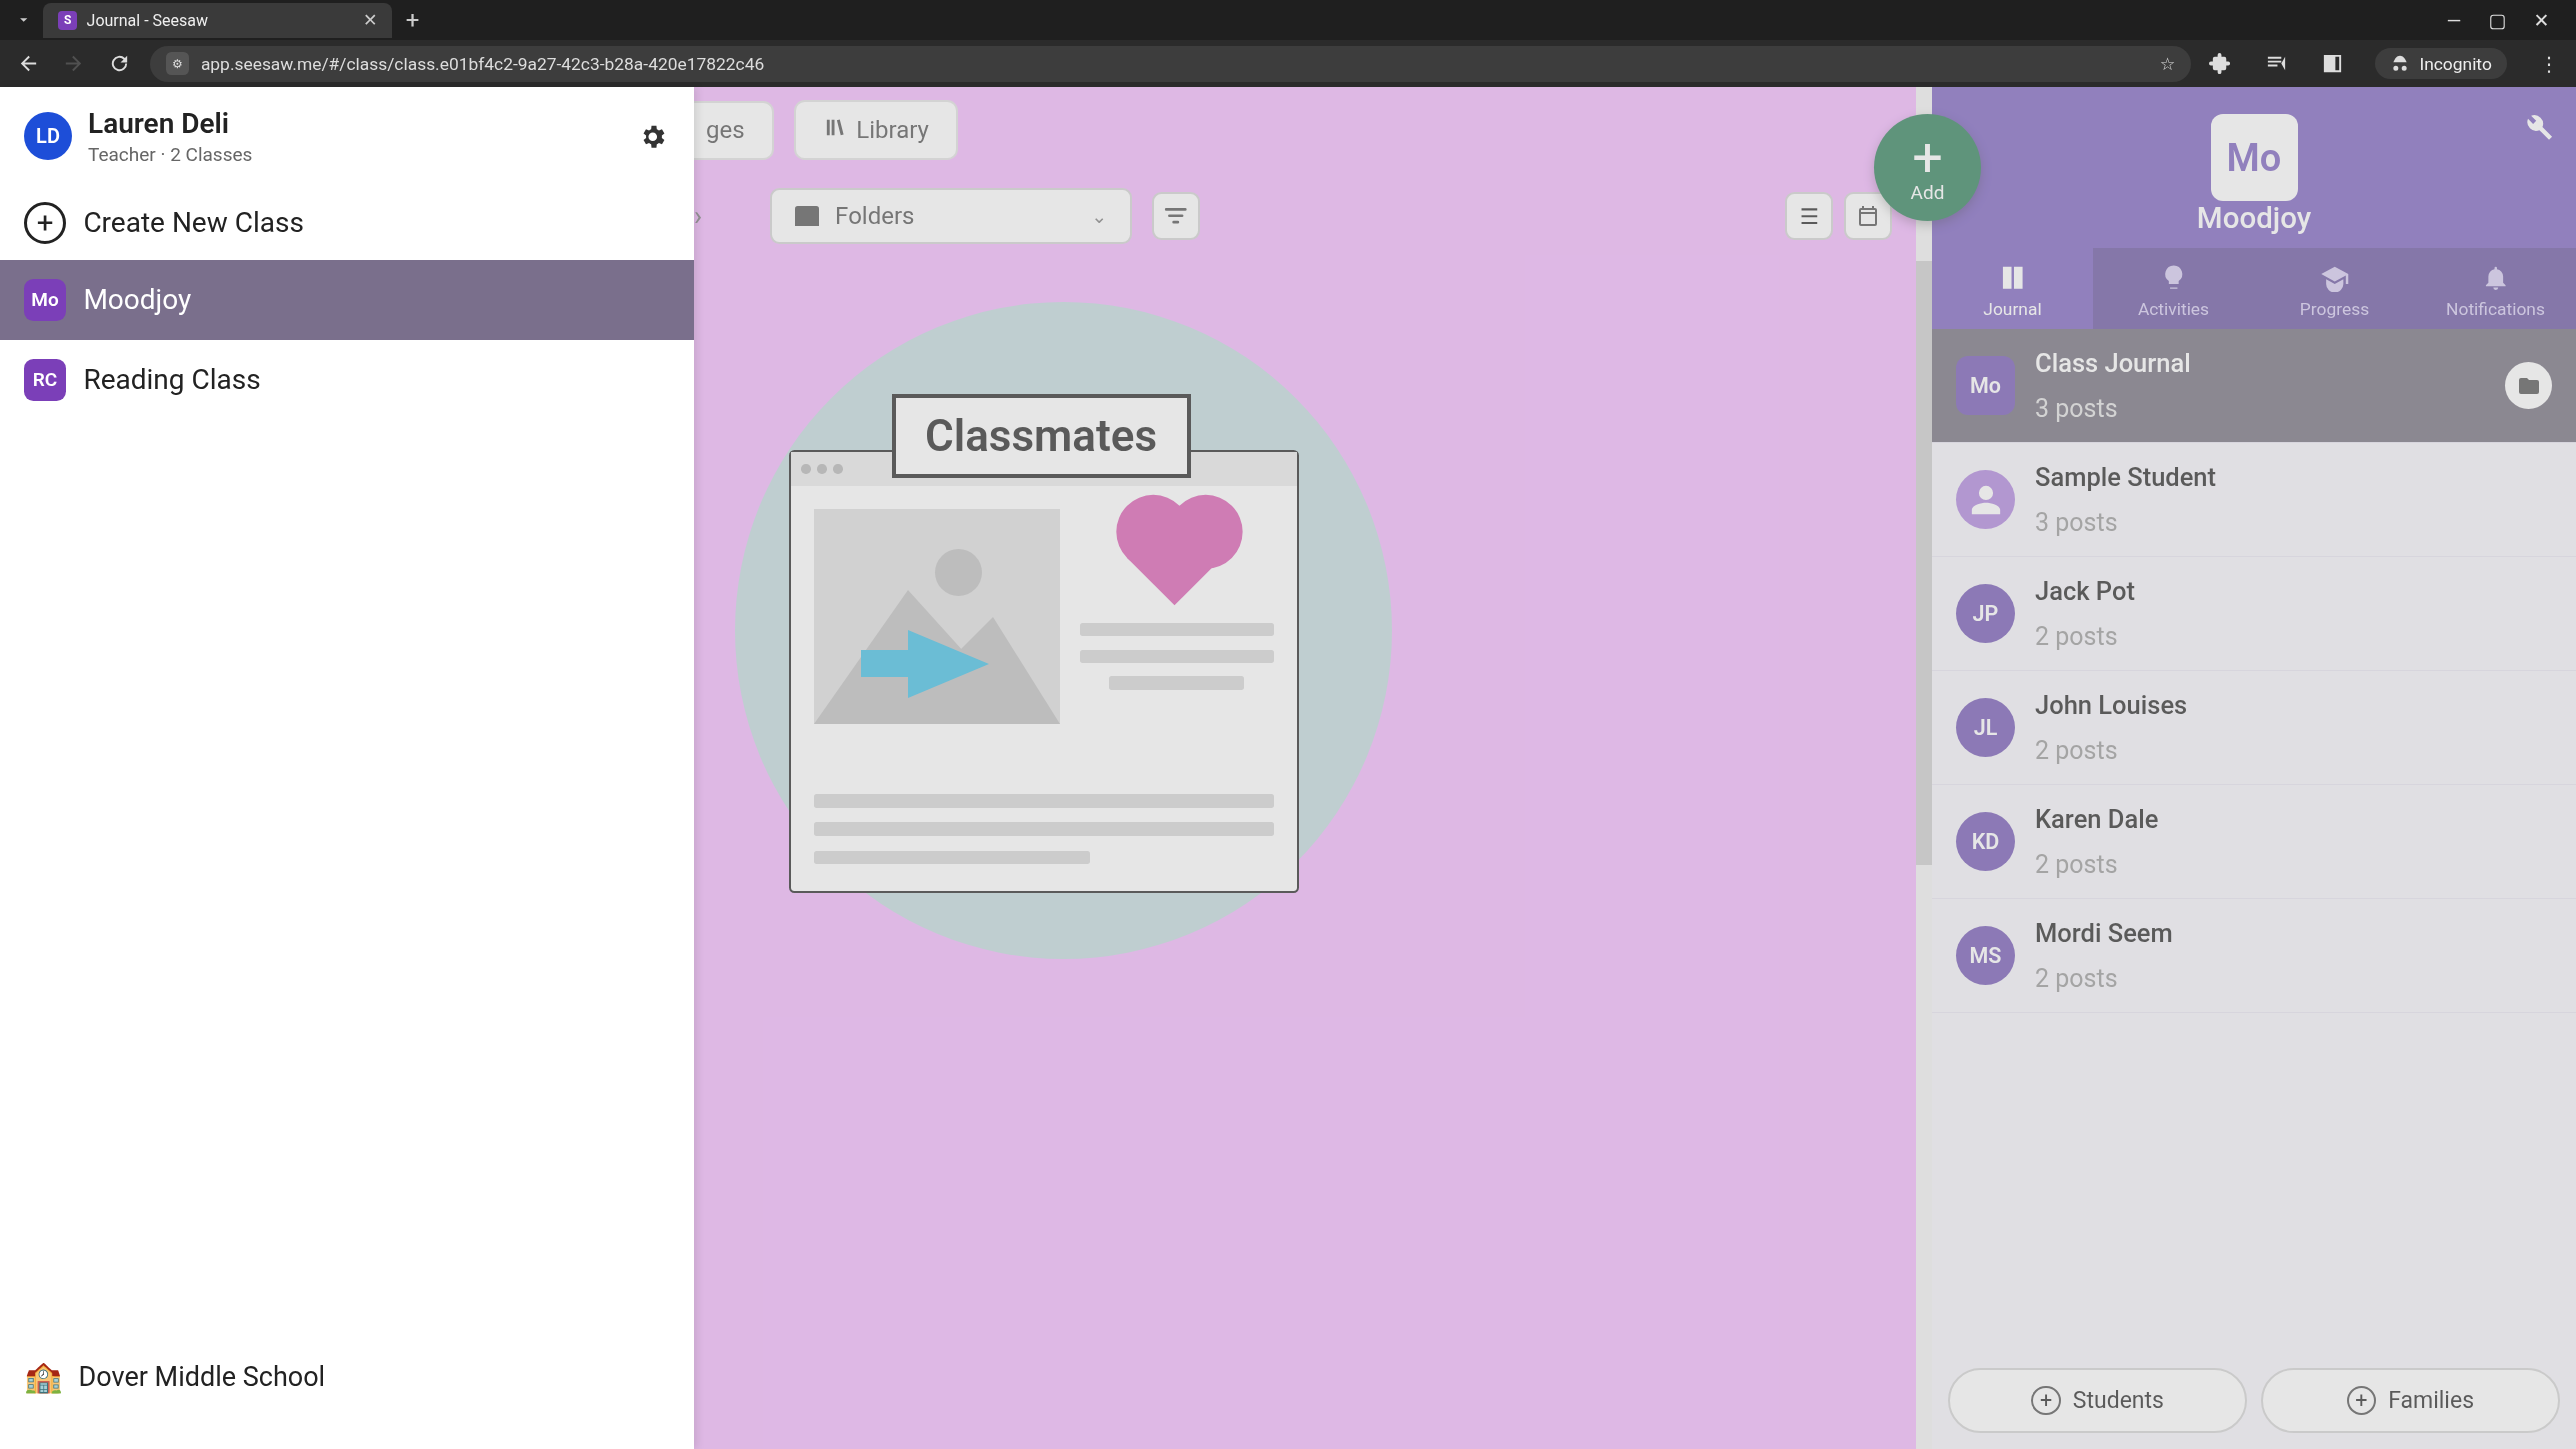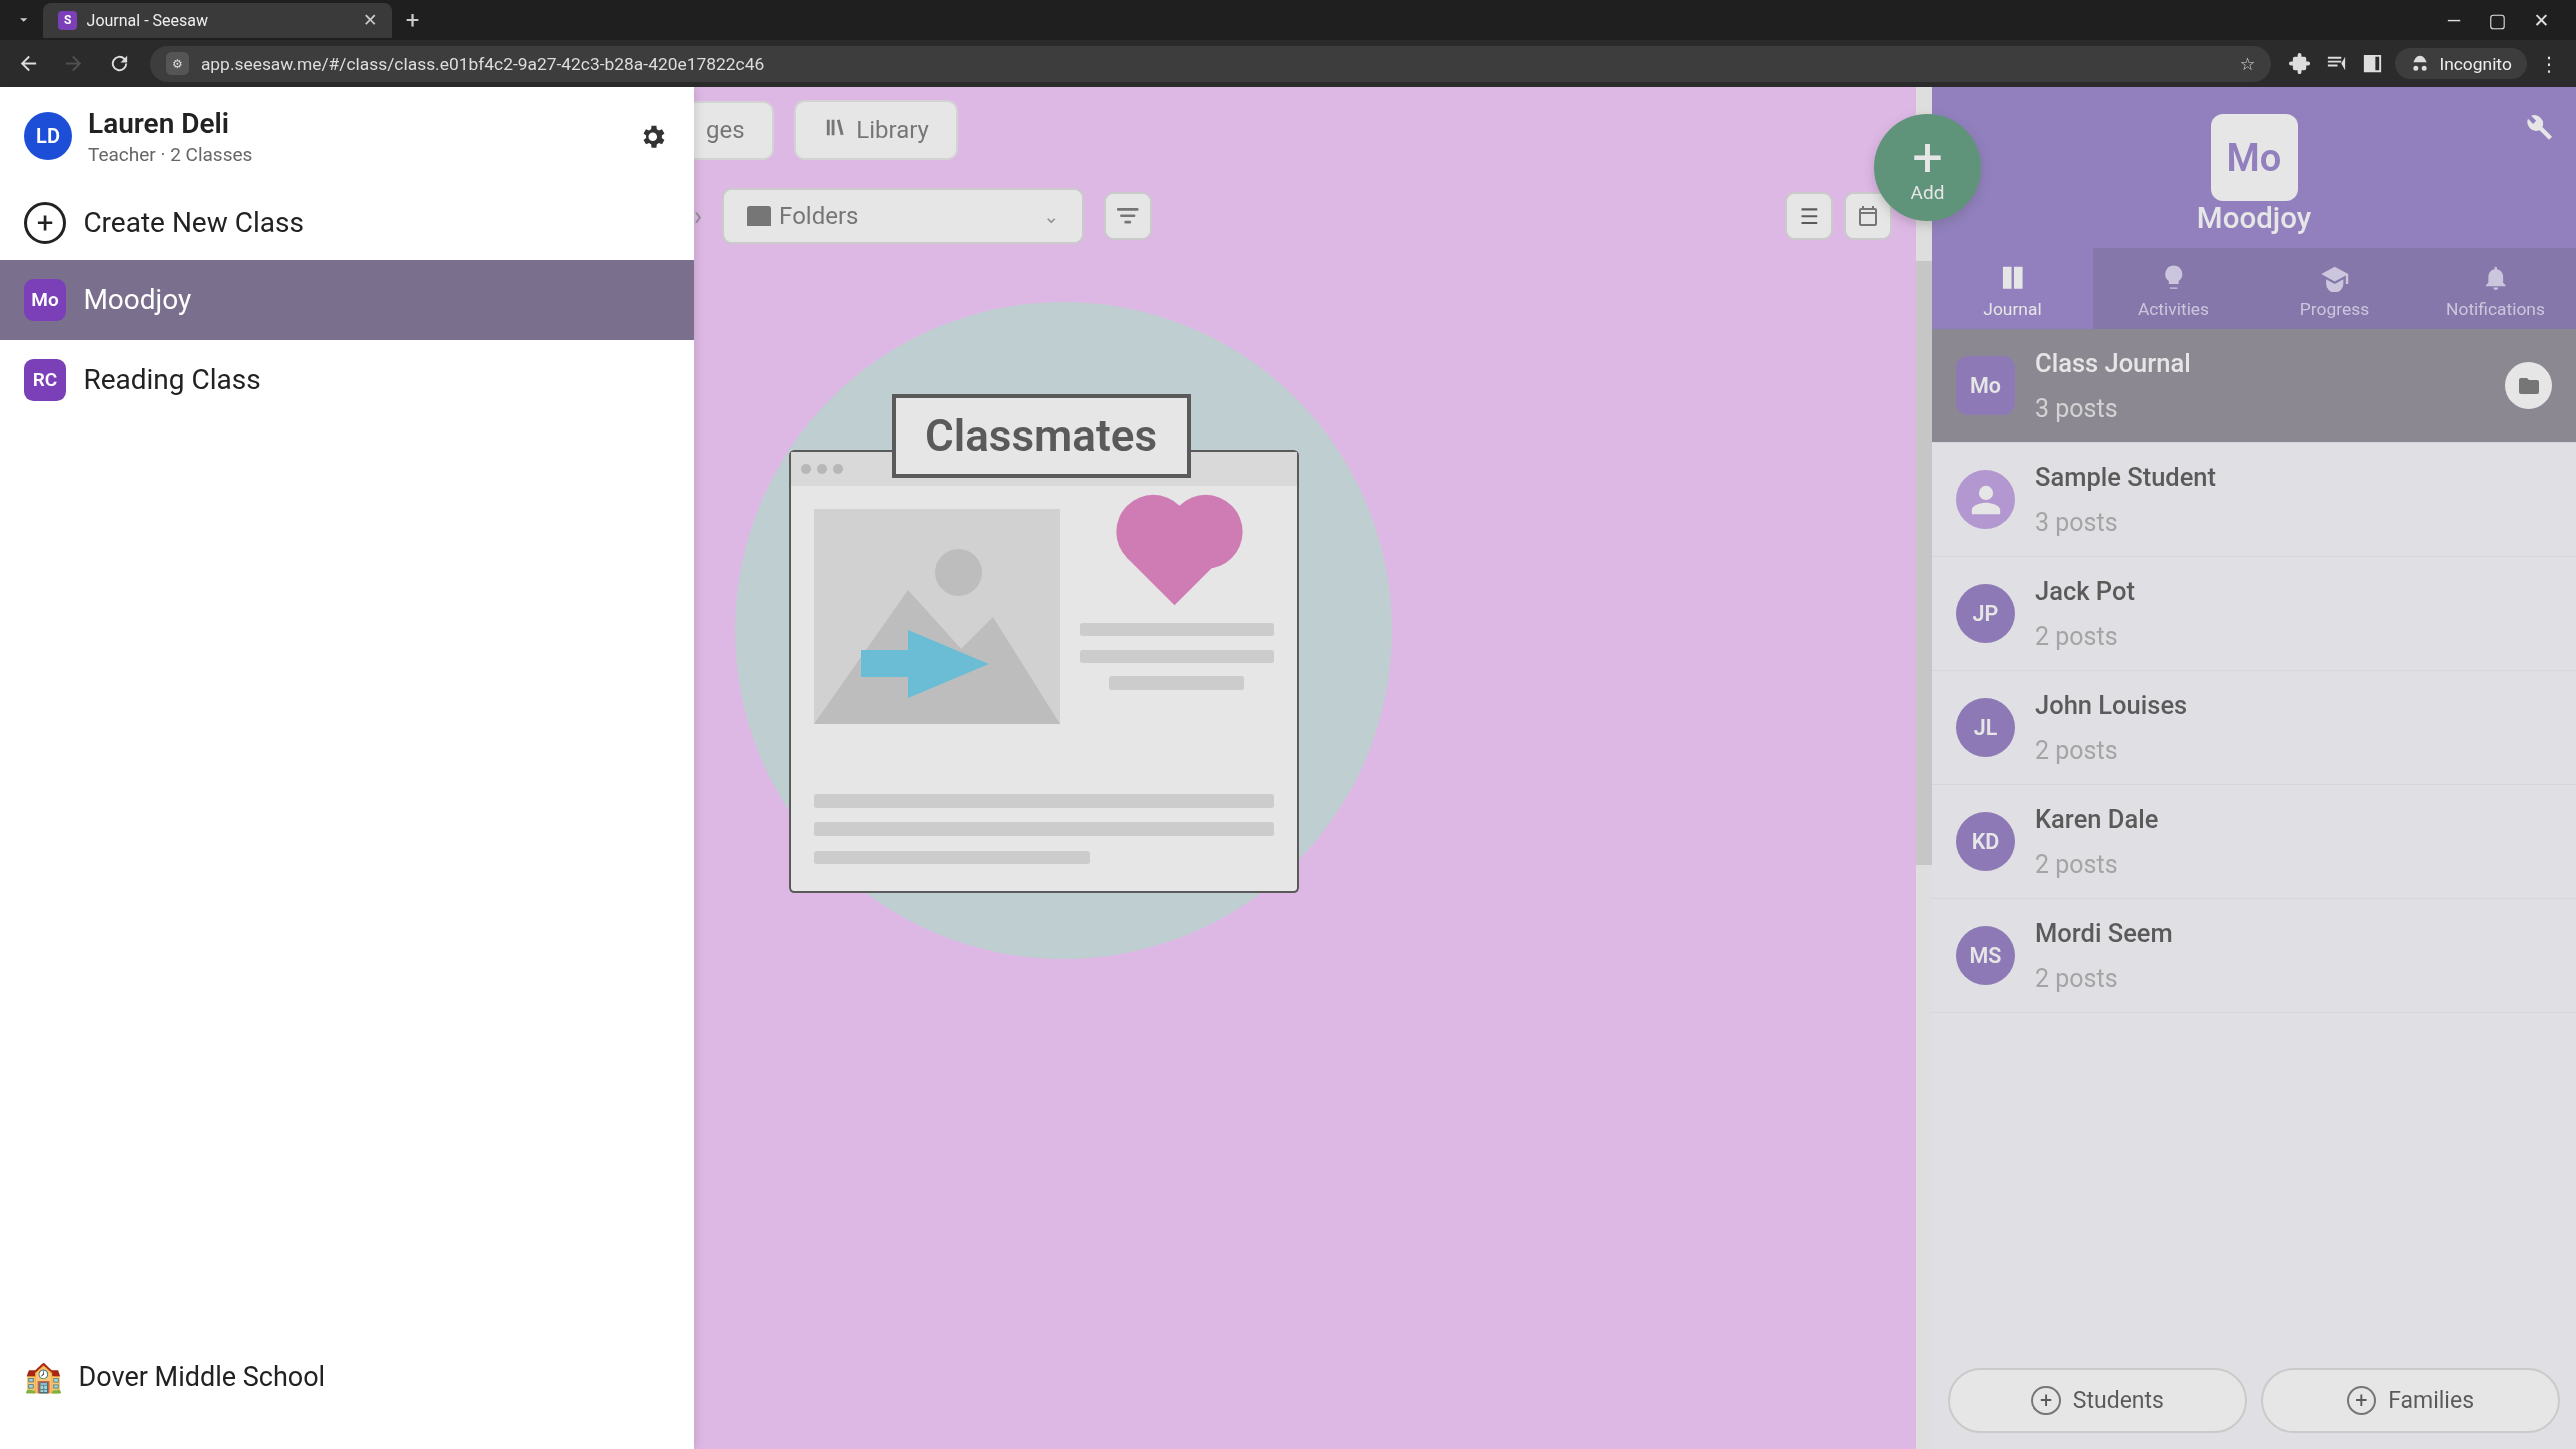--- a/index.html
+++ b/index.html
@@ -14,21 +14,21 @@
 .tab .tab-close { margin-left:auto; color:#ccc; font-size:17.4px; cursor:pointer; }
 .new-tab { color:#ccc; font-size:24px; padding:0 10.7px; cursor:pointer; }
 .window-controls { margin-left:auto; display:flex; gap:27px; padding-right:20px; }
 .window-controls span { color:#ddd; font-size:19px; cursor:pointer; }
 
 .addr-bar { height:47px; display:flex; align-items:center; gap:16px; padding: 0 13.4px; background:#2b2b2b; }
 .nav-btn { width:29.5px; height:29.5px; display:flex; align-items:center; justify-content:center; color:#bbb; cursor:pointer; }
 .nav-btn.disabled { opacity:.4; }
 .url-box { flex:1; background:#3d3d3d; border-radius:27px; height:36px; display:flex; align-items:center; padding:0 16px; gap:12px; color:#ddd; font-size:17.4px; }
 .site-icon { width:23px; height:23px; display:flex; align-items:center; justify-content:center; background:#555; border-radius:5.4px; font-size:12px; }
-.addr-icons { display:flex; gap:9px; align-items:center; color:#ddd; }
+.addr-icons { display:flex; gap:29px; align-items:center; color:#ddd; }
 .addr-icons .icon { width:27px; height:27px; display:flex; align-items:center; justify-content:center; cursor:pointer; font-size:20px; }
 .incognito-pill { display:flex; align-items:center; gap:9.4px; background:#3d3d3d; padding:5.4px 14.8px; border-radius:27px; color:#eee; font-size:17.4px; }
 
 
 .app { position:relative; width:100%; height: calc(1449px - 87px); background:#f5f5f5; display:flex; }
 
 
 .left-drawer { width:694px; height:100%; background:#fff; display:flex; flex-direction:column; box-shadow: 2.7px 0 8px rgba(0,0,0,.1); z-index: 20; }
 .drawer-head { display:flex; align-items:center; padding: 20px 24px; gap:16px; }
 .avatar-circle { width:48px; height:48px; border-radius:50%; background:#1d4ed8; color:#fff; display:flex; align-items:center; justify-content:center; font-size:20px; font-weight:600; }
@@ -58,21 +58,21 @@
 .mid-wrap { position:absolute; left:694px; right:0; top:0; bottom:0; display:flex; }
 .dim-overlay { position:absolute; inset:0; background:rgba(200,200,200,.45); z-index:5; pointer-events:none; }
 .center-col { flex:1; background:#f0abfc; position:relative; }
 .top-tabs { position:absolute; top:13.4px; left:0; display:flex; gap:20px; align-items:center; }
 .page-tab { display:flex; align-items:center; gap:10.7px; background:#fff; border:2px solid #ddd; border-radius:10.7px; padding:13.4px 27px; font-size:24px; color:#333; }
 .page-tab.partial { border-left:none; border-radius:0 10.7px 10.7px 0; padding-left:12px; }
 .lib-icon svg { width:23px; height:23px; }
 
 .crumb-row { position:absolute; top:101px; left:0; right:40px; display:flex; align-items:center; gap:20px; }
 .chev { font-size:27px; color:#666; }
-.folders-drop { display:flex; align-items:center; gap:8px; border:2px solid #ccc; border-radius:9.4px; padding:12px 23px; background:#fff; font-size:24px; color:#333; min-width:362px; }
+.folders-drop { display:flex; align-items:center; gap:16px; border:2px solid #ccc; border-radius:9.4px; padding:12px 23px; background:#fff; font-size:24px; color:#333; min-width:362px;margin-left:48px; }
 .folders-drop .folder-ic { width:24px; height:20px; background:#333; border-radius:2.7px 2.7px 0 0; position:relative; }
 .folders-drop .caret { margin-left:auto; font-size:19px; color:#666; }
 .filter-btn { width:48px; height:48px; border:2px solid #ccc; border-radius:9.4px; display:flex; align-items:center; justify-content:center; background:#fff; cursor:pointer; }
 .filter-btn svg { width:25.5px; height:25.5px; }
 .view-toggles { margin-left:auto; display:flex; gap:10.7px; }
 .view-btn { width:48px; height:48px; border:2px solid #ccc; border-radius:9.4px; display:flex; align-items:center; justify-content:center; background:#fff; font-size:21.5px; cursor:pointer; }
 
 .hero { position:absolute; top:215px; left:0; width:738px; height:805px; display:flex; align-items:flex-start; justify-content:center; }
 .hero-circle { width:657px; height:657px; background:#b8d4d8; border-radius:50%; position:relative; }
 .hero-card { position:absolute; top:148px; left:54px; width:510px; height:443px; background:#fff; border:2.7px solid #000; border-radius:5.4px; }

